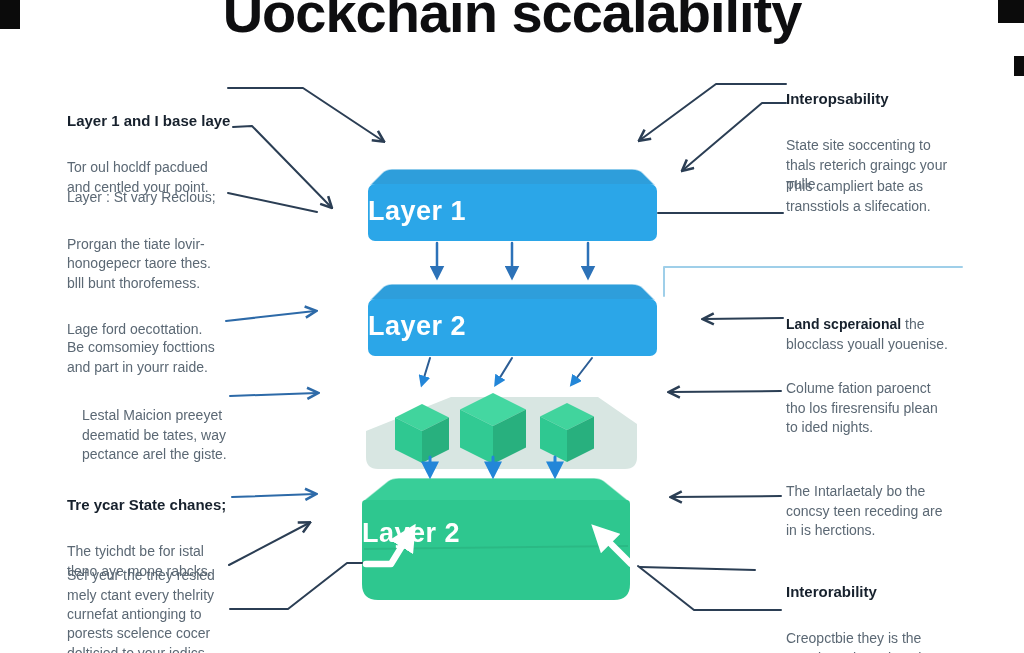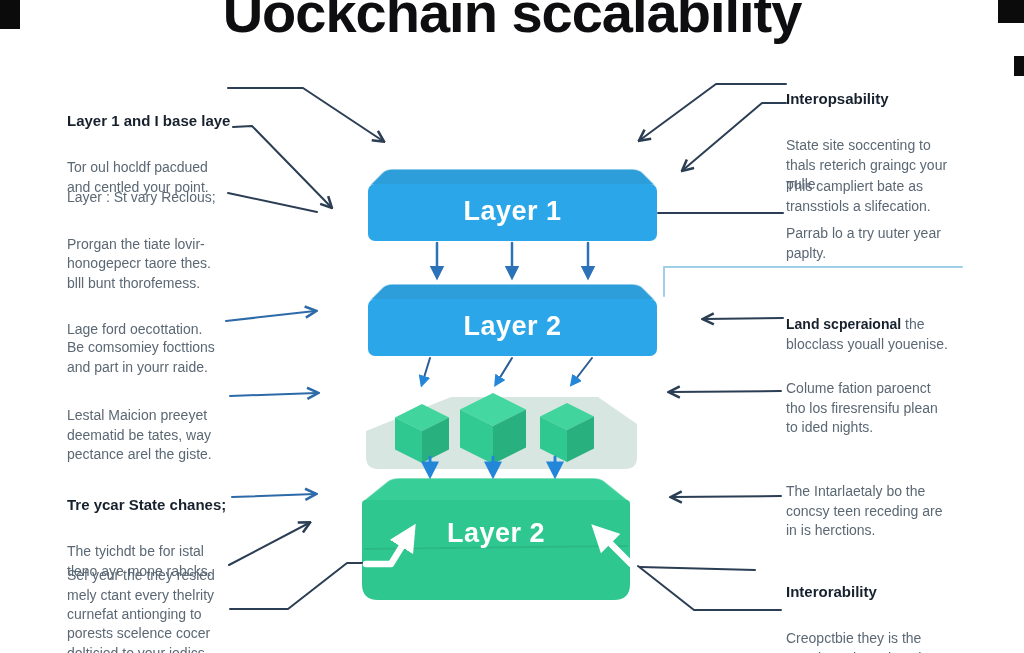--- a/index.html
+++ b/index.html
@@ -5,21 +5,21 @@
   html,body{margin:0;padding:0;background:#fff;}
   .screen{position:relative;width:1024px;height:653px;overflow:hidden;background:#ffffff;
           font-family:"Liberation Sans",sans-serif;}
   .title{position:absolute;top:-15px;left:0;right:0;text-align:center;
          font-size:56px;font-weight:bold;letter-spacing:-1px;color:#0e0e10;line-height:1;}
   svg.canvas{position:absolute;left:0;top:0;}
   .ann{position:absolute;font-size:14px;line-height:1.38;color:#5b6874;white-space:pre-line;}
   .ann .hd{font-weight:bold;color:#17212d;font-size:15px;margin-bottom:7px;white-space:pre-line;}
   .ann .p{margin:0 0 8px 0;}
   .ann .bold{font-weight:bold;color:#17212d;text-align:right;}
-  .boxlabel{position:absolute;text-align:center;color:#ffffff;font-weight:bold;
+  .boxlabel{position:absolute;color:#ffffff;font-weight:bold;
             font-size:27px;letter-spacing:.5px;}
 </style>
 </head>
 <body>
 
 <div class="screen">
 
   <div class="title">Uockchain sccalability</div>
 
   <svg class="canvas" width="1024" height="653" viewBox="0 0 1024 653">
@@ -136,21 +136,21 @@
     <div class="p">Be comsomiey focttions
 and part in yourr raide.</div>
   </div>
   <div class="ann" style="left:67px;top:169px;width:190px;">
     <div class="p">Layer : St vary Reclous;</div>
     <div class="p">Prorgan the tiate lovir-
 honogepecr taore thes.
 blll bunt thorofemess.</div>
     <div class="p">Lage ford oecottation.</div>
   </div>
-  <div class="ann" style="left:67px;top:387px;width:190px;">
+  <div class="ann" style="left:82px;top:387px;width:190px;">
     <div class="p">Lestal Maicion preeyet
 deematid be tates, way
 pectance arel the giste.</div>
   </div>
   <div class="ann" style="left:67px;top:476px;width:190px;">
     <div class="hd">Tre ycar State chanes;</div>
     <div class="p">The tyichdt be for istal
 tleno aye mone rabcks.</div>
   </div>
   <div class="ann" style="left:67px;top:547px;width:195px;">
@@ -164,24 +164,20 @@
   <div class="ann" style="left:786px;top:70px;width:190px;">
     <div class="hd">Interopsability</div>
     <div class="p">State site soccenting to
 thals reterich graingc your
 pulle.</div>
   </div>
   <div class="ann" style="left:786px;top:158px;width:190px;">
     <div class="p">This campliert bate as
 transstiols a slifecation.</div>
   </div>
-  <div class="ann" style="left:786px;top:205px;width:190px;">
-    <div class="p">Parrab lo a try uuter year
-paplty.</div>
-  </div>
   <div class="ann" style="left:786px;top:296px;width:195px;">
     <div class="p"><span class="bold">Land scperaional</span><span> the
 blocclass youall youenise.</span></div>
   </div>
   <div class="ann" style="left:786px;top:360px;width:190px;">
     <div class="p">Colume fation paroenct
 tho los firesrensifu plean
 to ided nights.</div>
   </div>
   <div class="ann" style="left:786px;top:463px;width:190px;">

